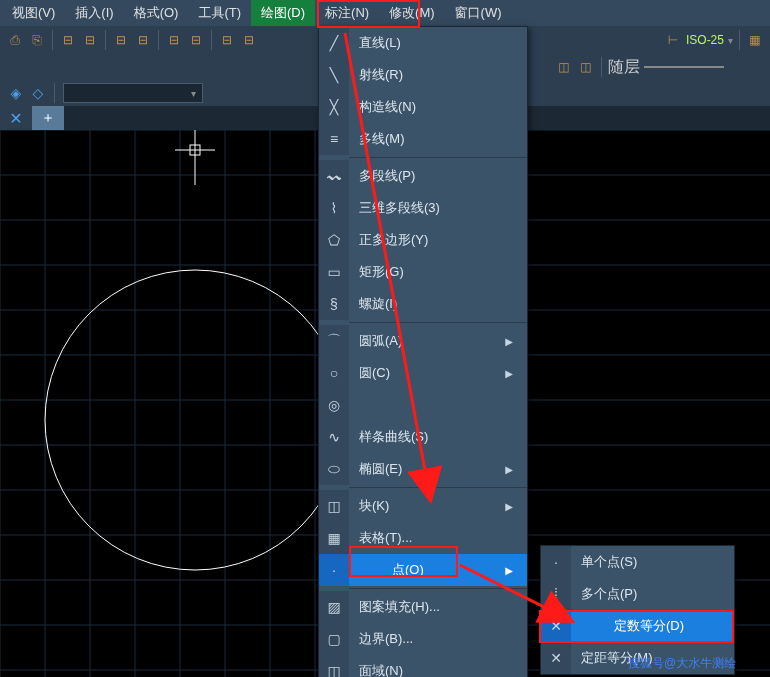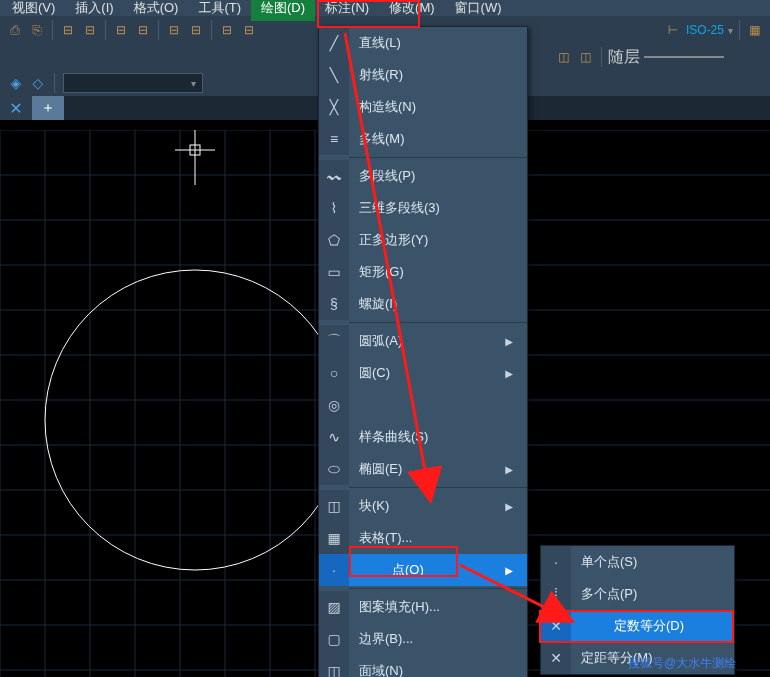--- a/index.html
+++ b/index.html
@@ -11,21 +11,21 @@
   width: 770px;
   height: 677px;
   overflow: hidden;
   position: relative;
 }
 
 
 .menubar {
   display: flex;
   background: #34495e;
-  height: 16px;
+  height: 26px;
   align-items: center;
   padding: 0 2px;
 }
 .menubar-item {
   padding: 4px 10px;
   color: #e0e0e0;
   cursor: pointer;
   white-space: nowrap;
 }
 .menubar-item.highlighted {
@@ -211,21 +211,21 @@
 .red-arrow {
   position: absolute;
   pointer-events: none;
 }
 
 .layer-text {
   color: #ccc;
   font-size: 16px;
 }
 .dim-label {
-  color: #0ea5e9;
+  color: #bef264;
   font-size: 12px;
 }
 
 .watermark {
   position: absolute;
   font-size: 12px;
   color: #3b82f6;
   margin-left: 8px;
 }
 </style>

